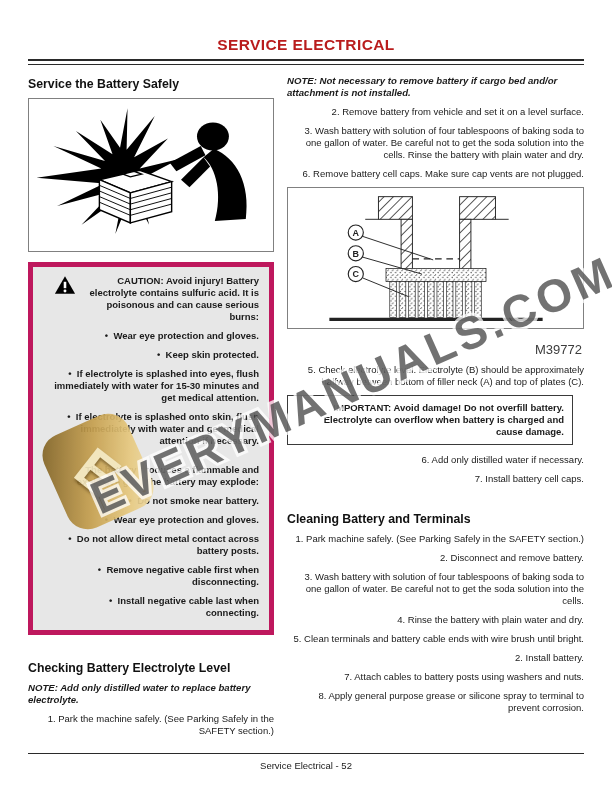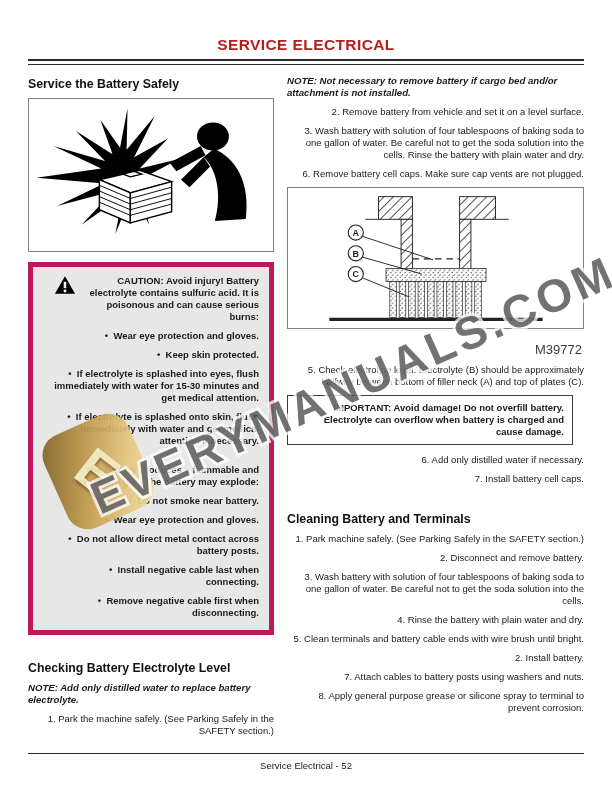--- a/index.html
+++ b/index.html
@@ -137,22 +137,22 @@
         </div>
         <p class="bullet">Wear eye protection and gloves.</p>
         <p class="bullet">Keep skin protected.</p>
         <p class="bullet">If electrolyte is splashed into eyes, flush immediately with water for 15-30 minutes and get medical attention.</p>
         <p class="bullet">If electrolyte is splashed onto skin, flush immediately with water and get medical attention if necessary.</p>
         <div class="caution-gap"></div>
         <p class="body">The battery produces a flammable and explosive gas. The battery may explode:</p>
         <p class="bullet">Do not smoke near battery.</p>
         <p class="bullet">Wear eye protection and gloves.</p>
         <p class="bullet">Do not allow direct metal contact across battery posts.</p>
+        <p class="bullet">Remove negative cable first when disconnecting.</p>
         <p class="bullet">Install negative cable last when connecting.</p>
-        <p class="bullet">Remove negative cable first when disconnecting.</p>
       </div>
 
       <h2 class="sec">Checking Battery Electrolyte Level</h2>
       <p class="note">NOTE: Add only distilled water to replace battery electrolyte.</p>
       <p class="step">1.  Park the machine safely. (See Parking Safely in the SAFETY section.)</p>
 
     </div>
 
     <div class="col-right">
 

